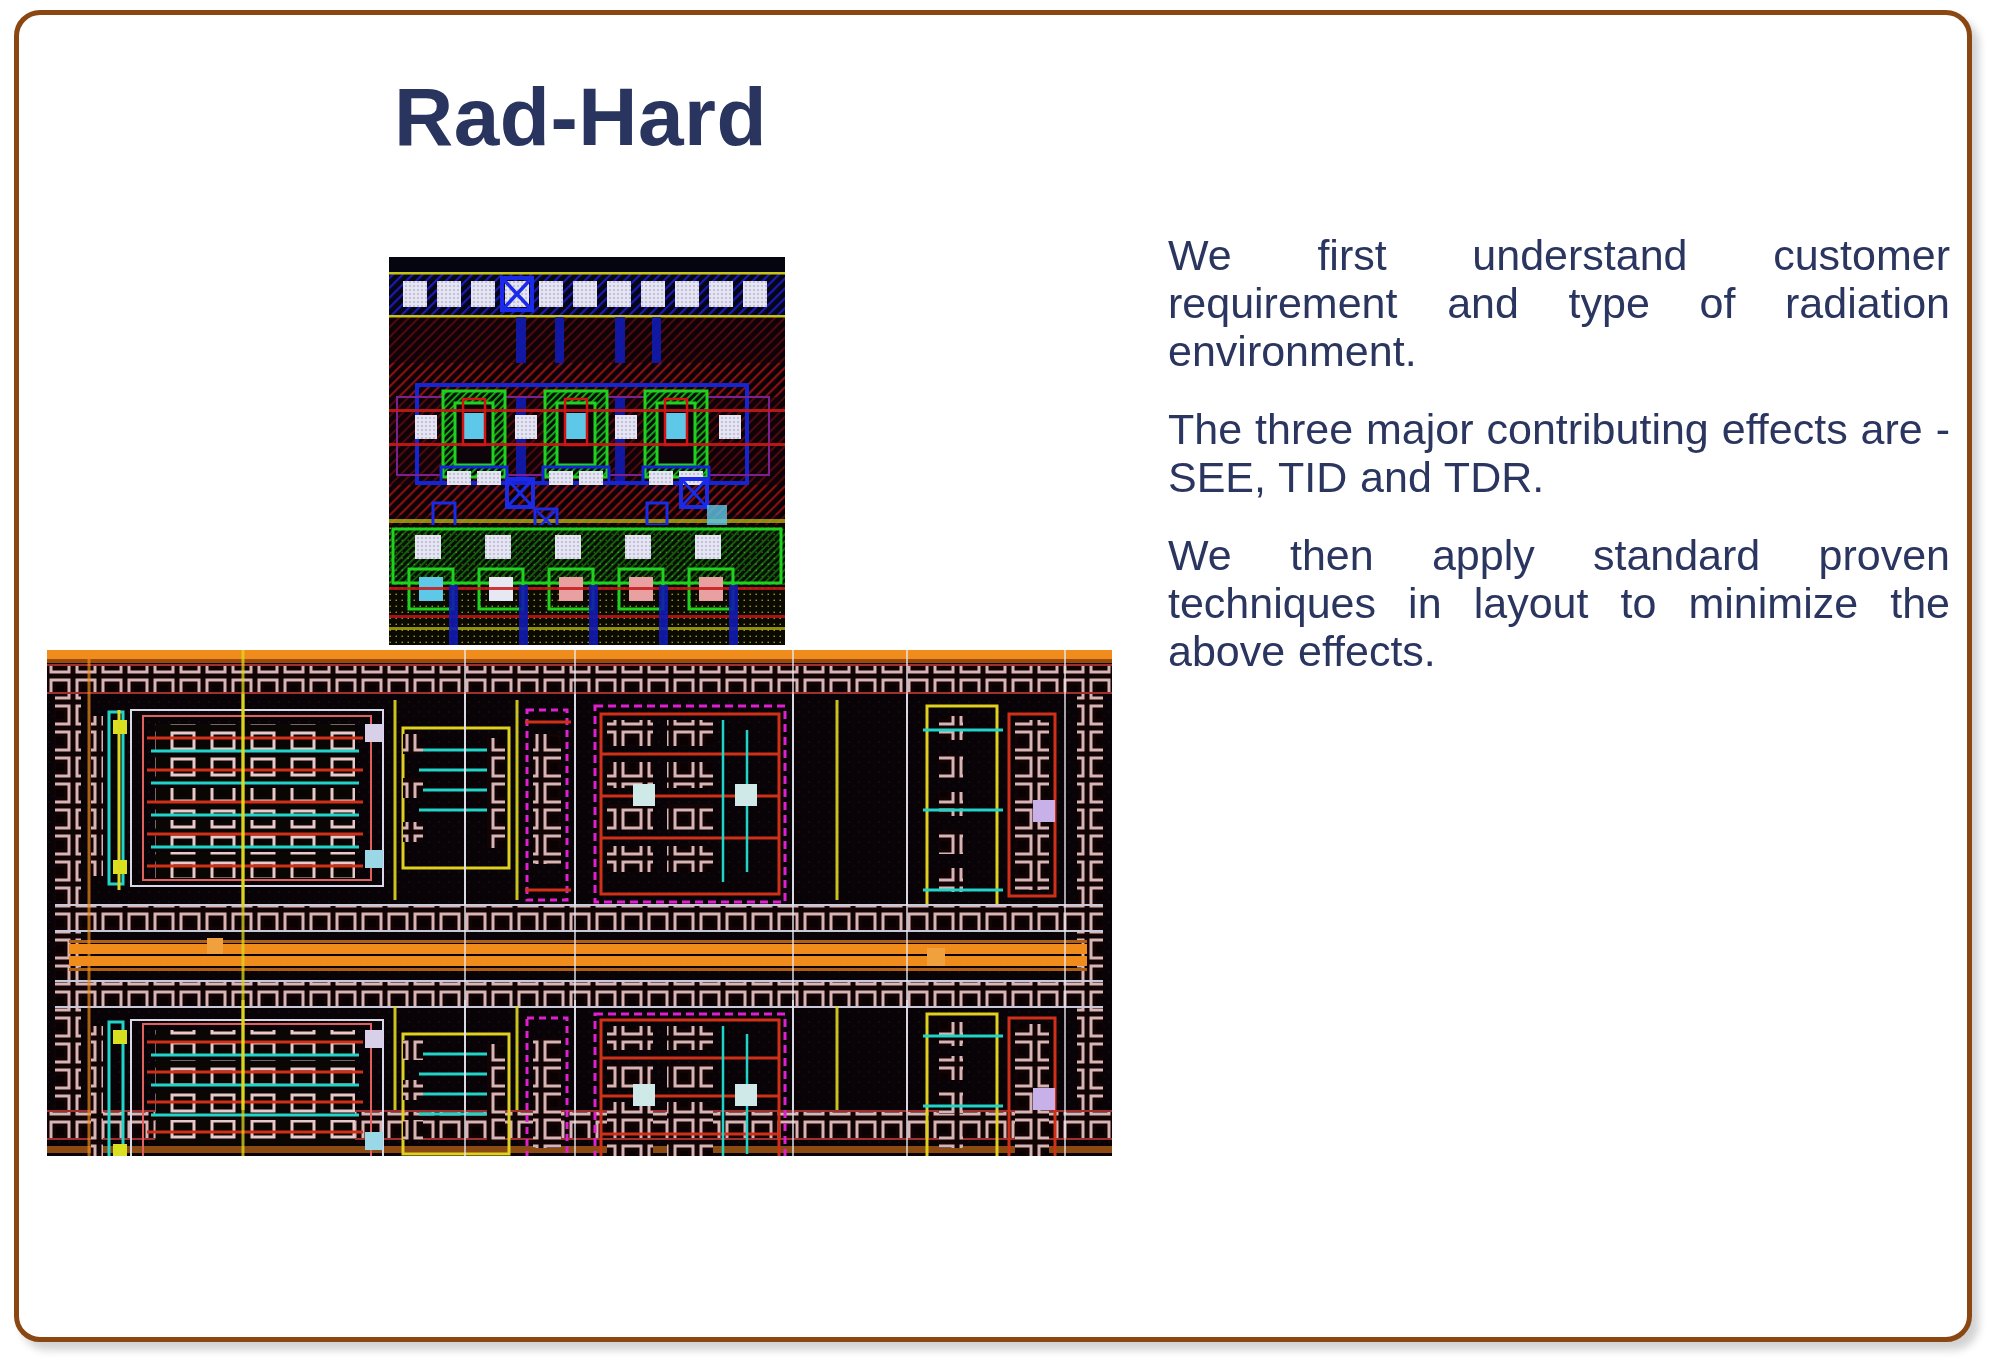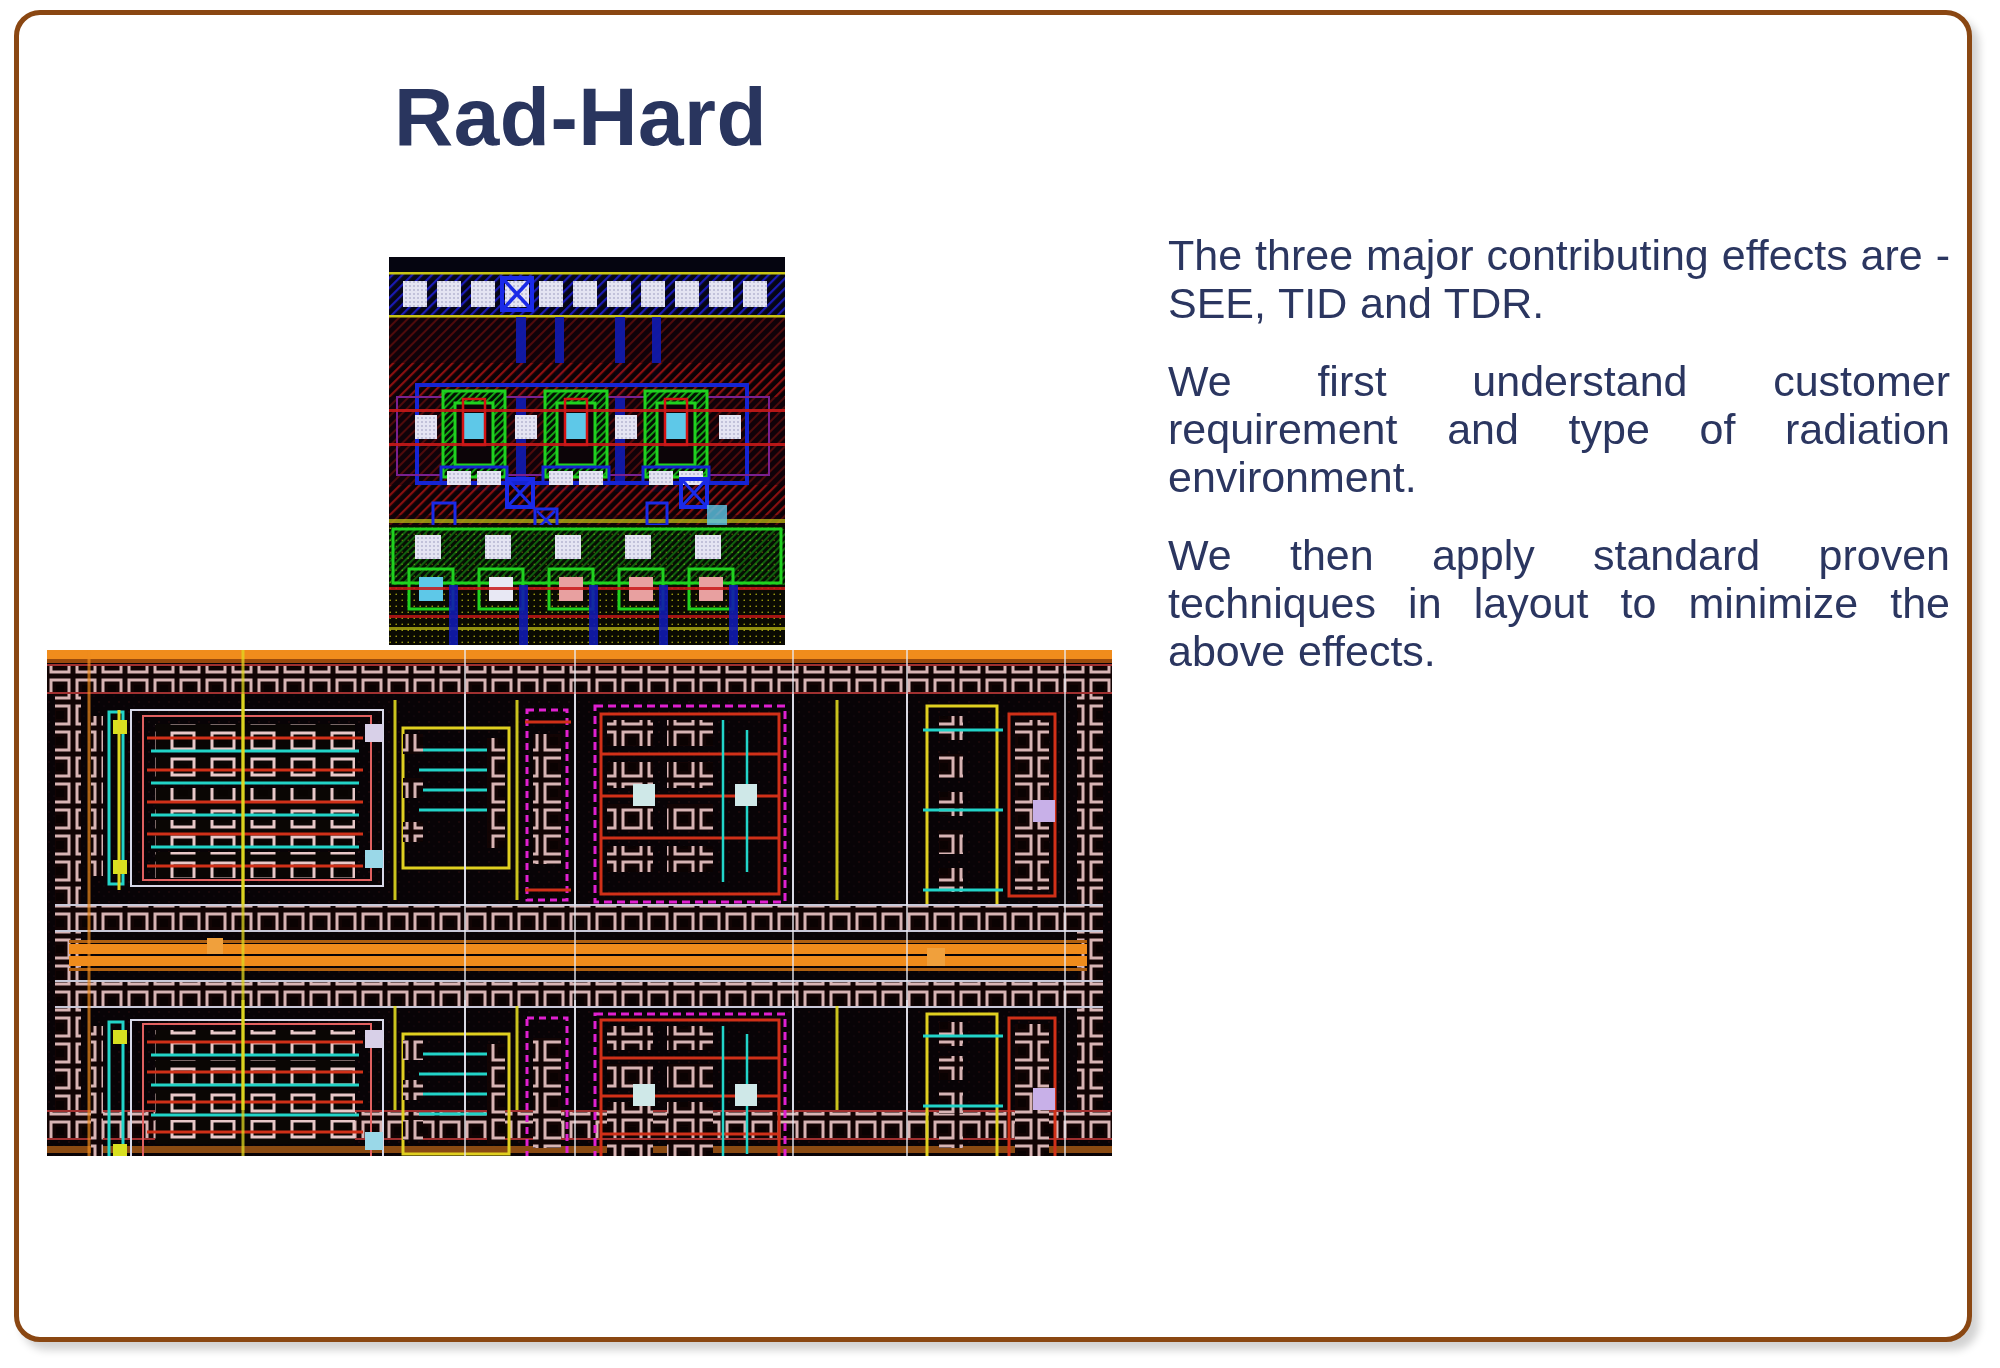--- a/index.html
+++ b/index.html
@@ -562,18 +562,18 @@
       <g stroke="#e0d820" stroke-width="3" fill="none" opacity="0.75">
         <path d="M196 0 V506"></path>
       </g>
       <g stroke="#f08c1c" stroke-width="3" fill="none" opacity="0.7">
         <path d="M42 0 V506"></path>
       </g>
     </svg>
   </div>
 
   <div id="text-column">
+    <p class="para">We first understand customer requirement and type of radiation environment.</p>
     <p class="para">The three major contributing effects are  - SEE, TID and TDR.</p>
-    <p class="para">We first understand customer requirement and type of radiation environment.</p>
     <p class="para">We then apply standard proven techniques in layout to minimize the above effects.</p>
   </div>
 
 </div>
 
 </body></html>

